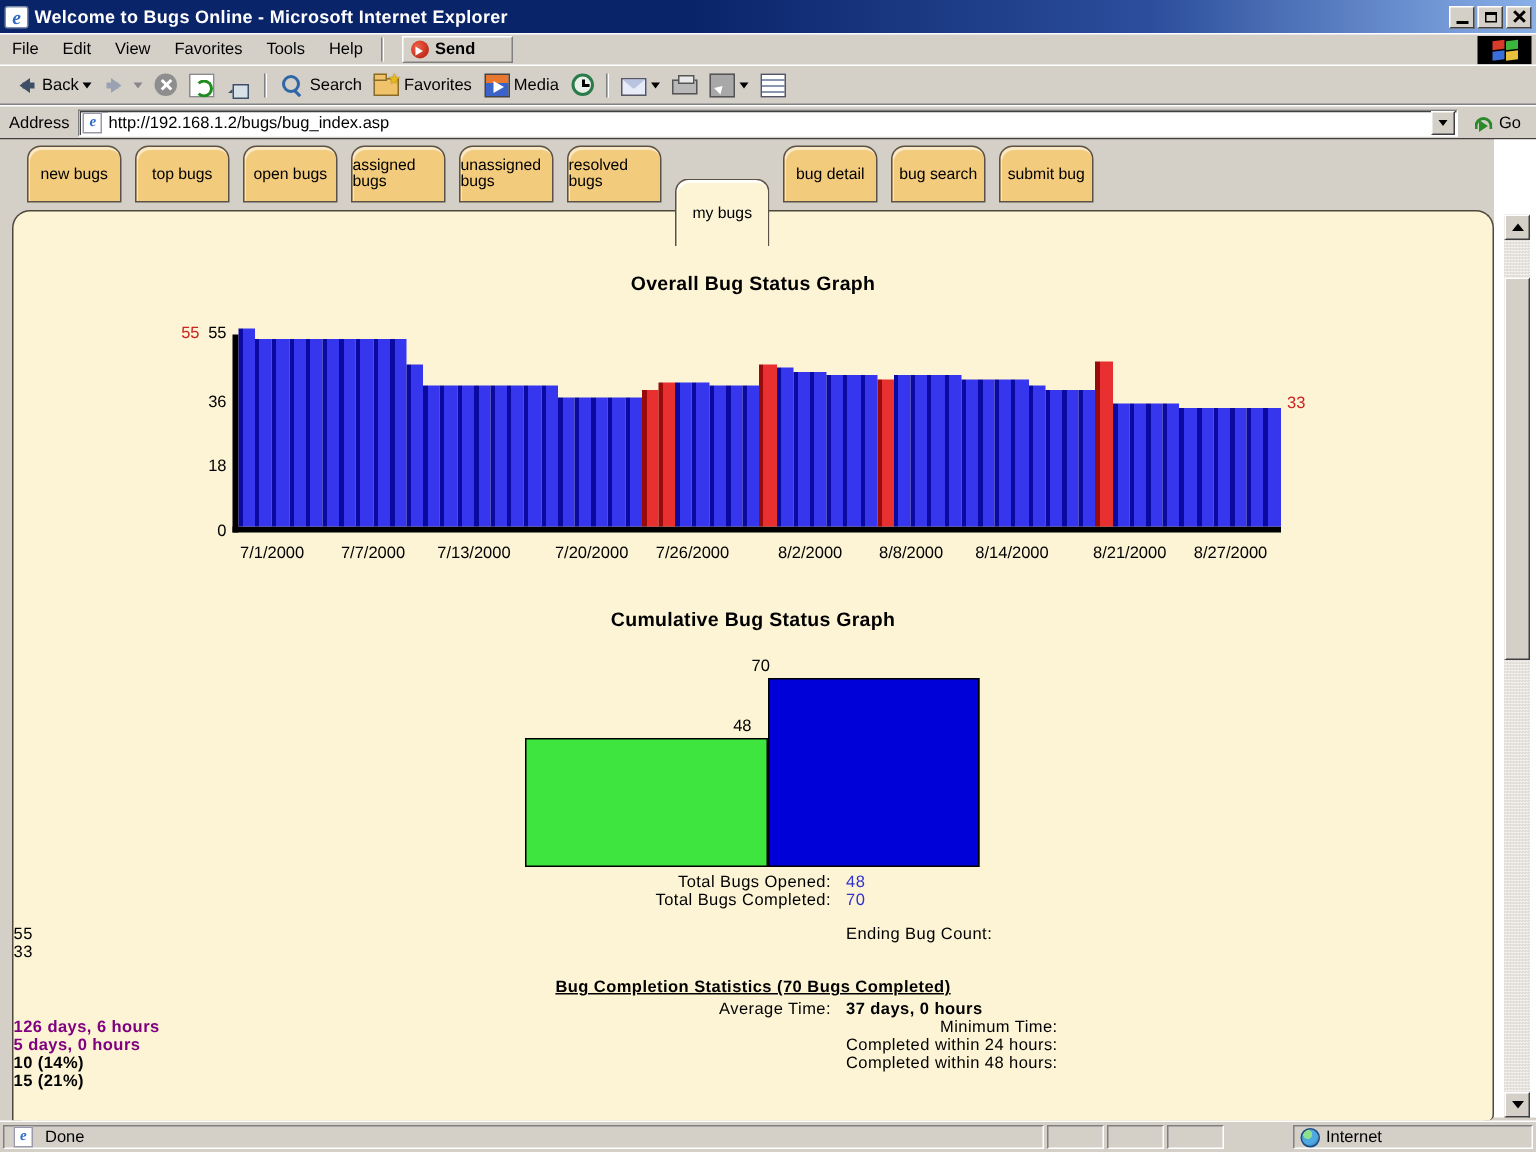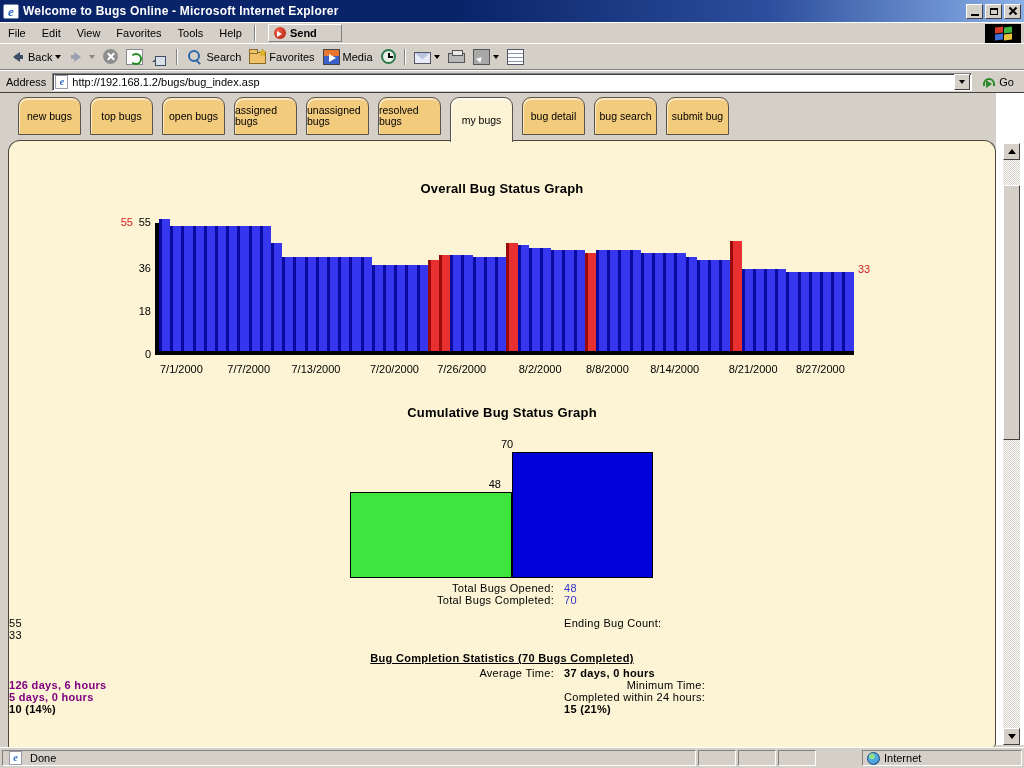--- a/index.html
+++ b/index.html
@@ -99,21 +99,21 @@
     border:2px solid #2A8A2A; border-bottom:none; border-radius:6px 6px 0 0; }
   .go-icon::after { content:""; position:absolute; right:0; top:3px; border:4px solid transparent; border-left:6px solid #2A8A2A; }
 
   
   .viewport { position:absolute; left:0; top:93px; width:1024px; height:654px; background:#D4D0C8; }
   .white-strip { position:absolute; left:996px; top:0; width:28px; height:652px; background:#fff; }
   .tabstrip { position:absolute; left:18px; top:4px; height:43px; display:flex; gap:9px; z-index:3; }
   .tab { width:63px; height:38px; background:#F3CB7D; border:1px solid #5A5147; border-radius:9px 9px 0 0;
     display:flex; align-items:center; justify-content:center; text-align:left;
     font-size:10.5px; line-height:11px; box-shadow:inset 1px 2px 0 rgba(255,255,255,.55); cursor:default; }
-  .tab.active { background:#FCF4D5; height:45px; border-bottom:none; z-index:5; box-shadow:inset 1px 2px 0 rgba(255,255,255,.8); }
+  .tab.active { background:#FCF4D5; height:45px; border-bottom:none; z-index:5; box-shadow:inset 1px 2px 0 rgba(255,255,255,.8);margin-top:22px; }
   .panel { position:absolute; left:8px; top:47px; width:988px; height:607px; background:#FCF4D5;
     border:1px solid #4D463C; border-bottom:none; border-radius:12px 12px 4px 0; z-index:2; font-size:11px; }
 
   .chart-title { position:absolute; left:0; width:986px; text-align:center; font-weight:bold; font-size:13px; letter-spacing:.2px; }
   #chart1-title { top:40px; } #chart2-title { top:264px; }
   #overall-plot { position:absolute; left:146px; top:82px; width:699px; height:132px;
     border-left:4px solid #000; border-bottom:4px solid #000; display:flex; align-items:flex-end; }
   .day-bar { width:11.21px; background:linear-gradient(90deg,#0A0AA0 0 3px,#3636EE 3px); }
   .day-bar.red { background:linear-gradient(90deg,#990A0A 0 3px,#E83030 3px); }
   .ytick { position:absolute; width:24px; left:118px; text-align:right; font-size:11px; }
@@ -391,20 +391,21 @@
         </div>
       <div id="stats-heading">Bug Completion Statistics (70 Bugs Completed)</div>
       <div class="stats-grid" id="stats-completion">
           <div class="s-label">Average Time:</div>
           <div class="s-value" style="color: rgb(0, 0, 0); font-weight: bold;">37 days, 0 hours</div>
           <div class="s-value" style="color: rgb(128, 0, 128); font-weight: bold;">126 days, 6 hours</div>
           <div class="s-label">Minimum Time:</div>
           <div class="s-value" style="color: rgb(128, 0, 128); font-weight: bold;">5 days, 0 hours</div>
           <div class="s-label">Completed within 24 hours:</div>
           <div class="s-value" style="color: rgb(0, 0, 0); font-weight: bold;">10 (14%)</div>
+          <div class="s-label">Completed within 48 hours:</div>
           <div class="s-value" style="color: rgb(0, 0, 0); font-weight: bold;">15 (21%)</div>
         </div>
     </div>
 
     <div class="scrollbar">
       <div class="sb-btn" id="sb-up">
           <span class="tri-up"></span>
         </div>
       <div class="sb-thumb"></div>
       <div class="sb-btn" id="sb-down">

